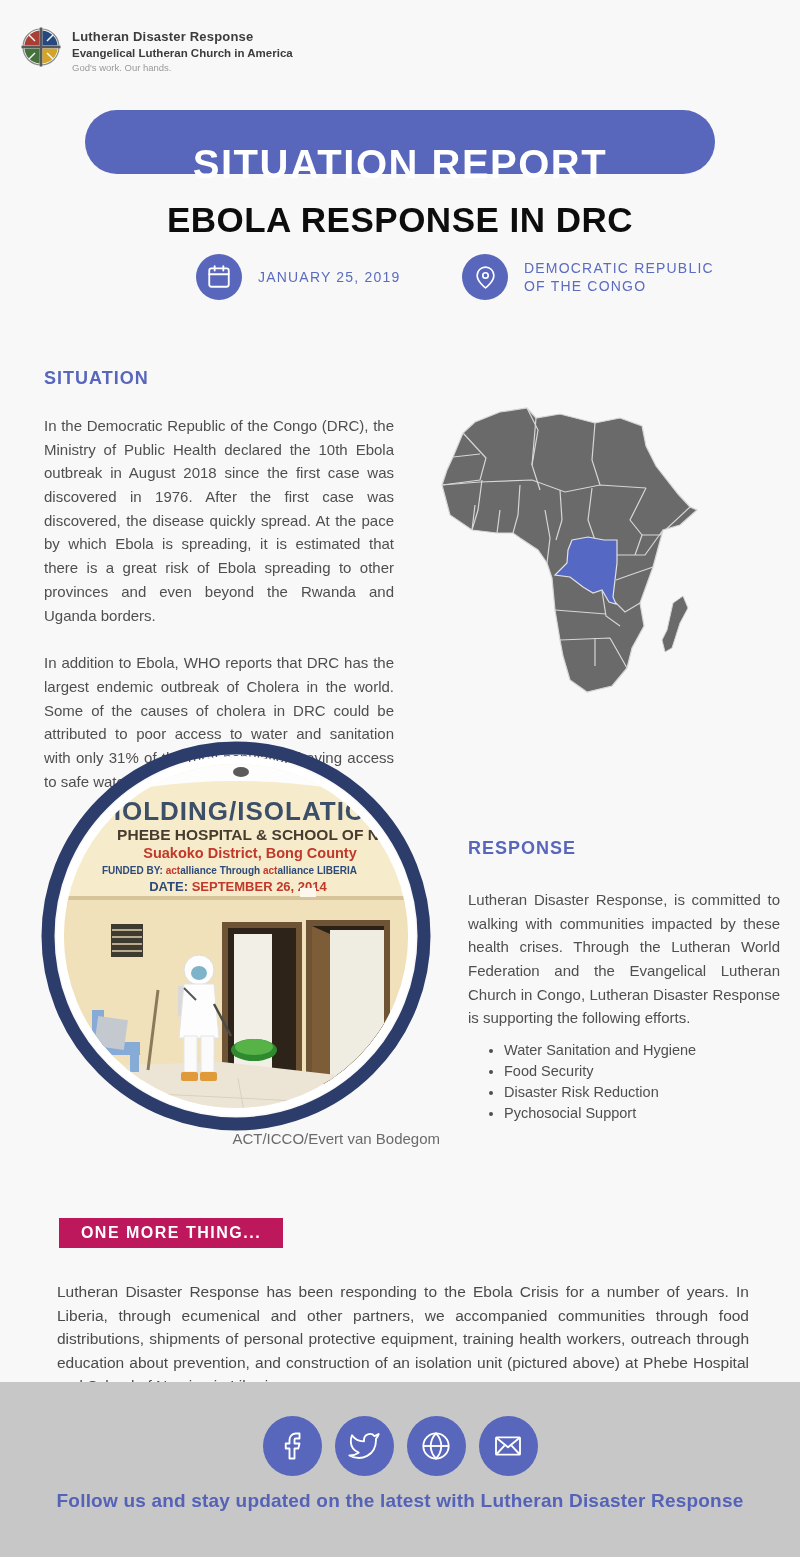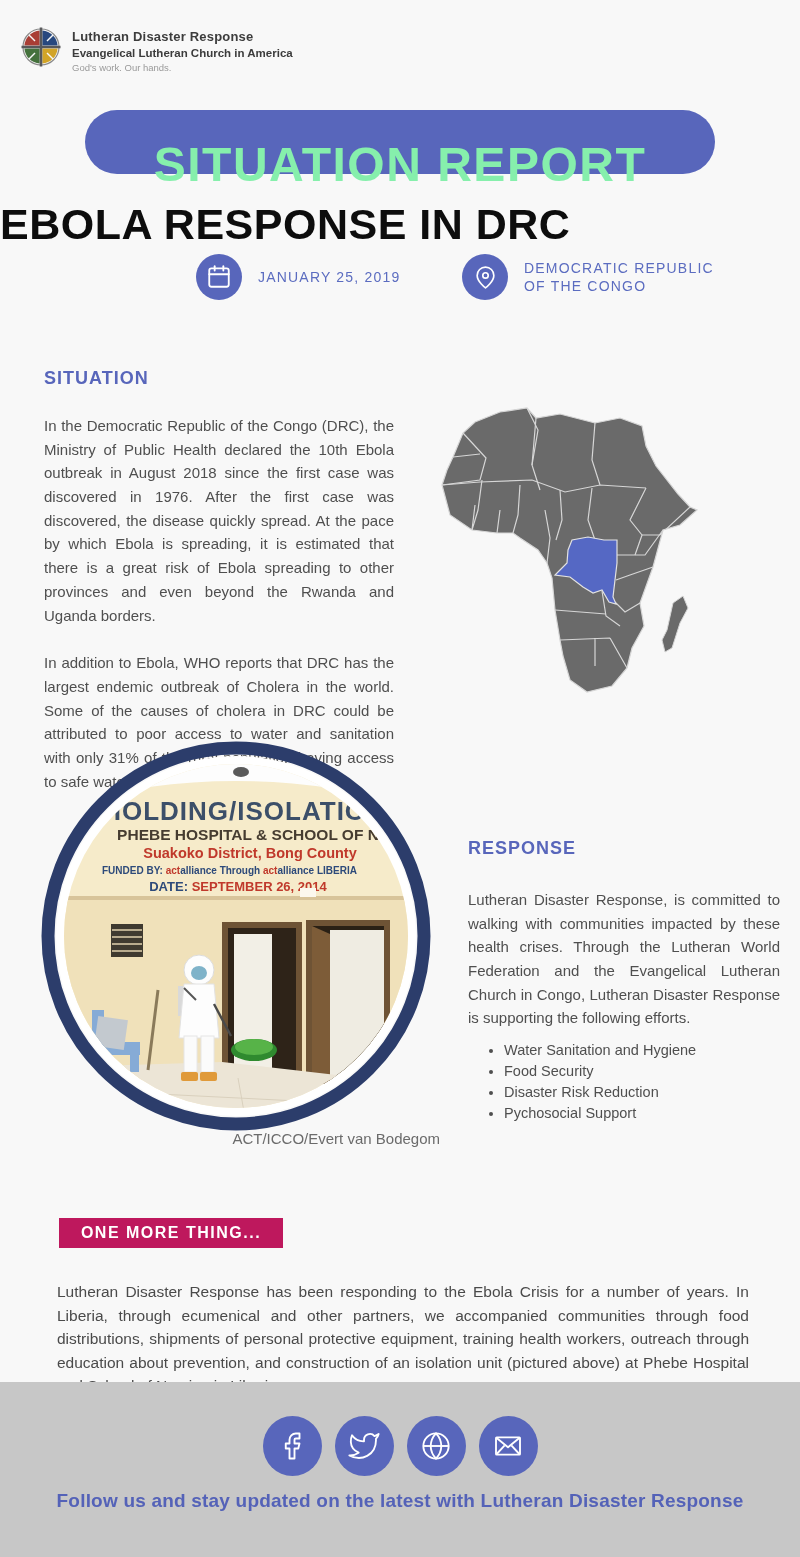--- a/index.html
+++ b/index.html
@@ -13,23 +13,23 @@
   .logo-row { position:absolute; left:20px; top:26px; display:flex; gap:10px; align-items:flex-start; }
   .logo-text { padding-top:3px; }
   .logo-text .l1 { font-size:13px; font-weight:bold; color:#3c3c3c; letter-spacing:.2px; }
   .logo-text .l2 { font-size:11.5px; font-weight:bold; color:#3c3c3c; margin-top:3px; }
   .logo-text .l3 { font-size:9.5px; color:#9a9a9a; margin-top:3px; }
   
   .banner {
     position:absolute; left:85px; top:110px; width:630px; height:64px;
     background:#5866bb; border-radius:34px; display:flex; align-items:center; justify-content:center;
   }
-  .banner span { color:#86efac; font-size:48px; font-weight:800; letter-spacing:1.5px;margin-top:44px; }
-  .main-title { position:absolute; left:0; top:200px; width:100%; 
-    font-size:43px; font-weight:800; color:#0d0d0d; letter-spacing:.5px; }
+  .banner span { color:#ffffff; font-size:40px; font-weight:800; letter-spacing:1.5px;margin-top:44px; }
+  .main-title { position:absolute; left:0; top:200px; width:100%; text-align:center;
+    font-size:35px; font-weight:800; color:#0d0d0d; letter-spacing:.5px; }
   
   .meta { position:absolute; top:254px; display:flex; align-items:center; gap:16px; }
   .meta.date { left:196px; }
   .meta.loc  { left:462px; }
   .meta .circ { width:46px; height:46px; border-radius:50%; background:#5866bb;
     display:flex; align-items:center; justify-content:center; flex:0 0 auto; }
   .meta .txt { color:#5b6cc0; font-size:14px; letter-spacing:1.2px; line-height:1.3; }
   
   .sec-heading { position:absolute; color:#5866bb; font-size:18px; font-weight:800; letter-spacing:1px; }
   .situation-heading { left:44px; top:368px; }

